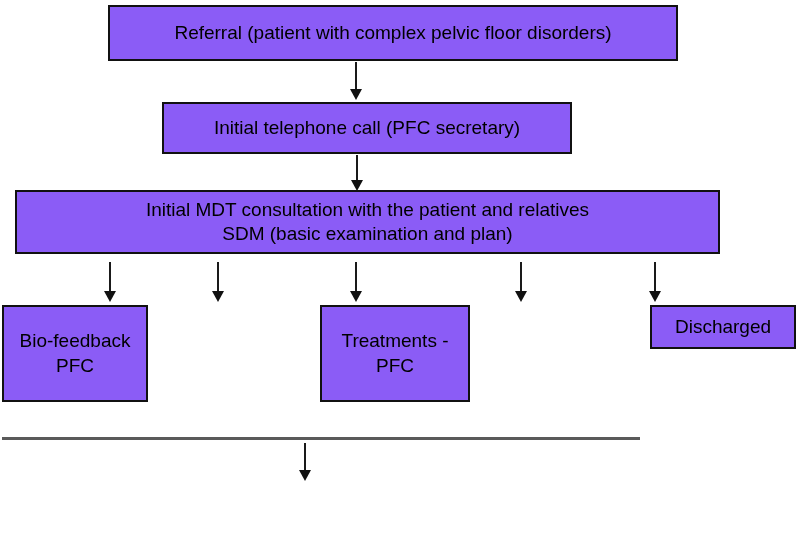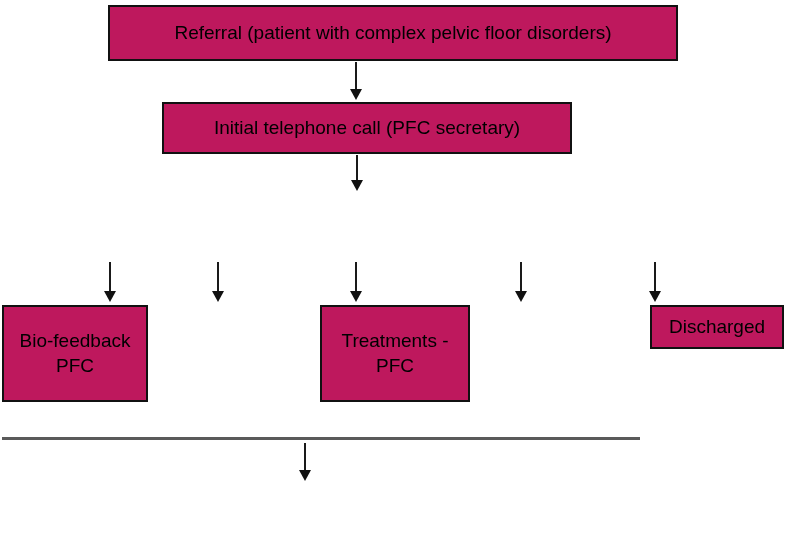--- a/index.html
+++ b/index.html
@@ -13,21 +13,21 @@
     height: 550px;
     background: #ffffff;
     font-family: "Liberation Sans", sans-serif;
     color: #000000;
     overflow: hidden;
   }
   .node {
     position: absolute;
     box-sizing: border-box;
     border: 2px solid #111111;
-    background: #be185d;
+    background: #8b5cf6;
     display: flex;
     align-items: center;
     justify-content: center;
     text-align: center;
     line-height: 1.28;
     white-space: pre-line;
     font-size: 19px;
     padding: 0 6px;
   }
   .node.left {
@@ -80,20 +80,22 @@
     <div class="head"></div>
   </div>
 
   <div class="node" style="left:162px; top:102px; width:410px; height:52px;">Initial telephone call (PFC secretary)</div>
 
   <div class="arrow" style="left:350px; top:155px; width:14px; height:36px;">
     <div class="shaft" style="height:26px;"></div>
     <div class="head"></div>
   </div>
 
+  <div class="node" style="left:15px; top:190px; width:705px; height:64px;">Initial MDT consultation with the patient and relatives
+SDM (basic examination and plan)</div>
 
   <div class="arrow" style="left:103px; top:262px; width:14px; height:40px;">
     <div class="shaft" style="height:30px;"></div>
     <div class="head"></div>
   </div>
   <div class="arrow" style="left:211px; top:262px; width:14px; height:40px;">
     <div class="shaft" style="height:30px;"></div>
     <div class="head"></div>
   </div>
   <div class="arrow" style="left:349px; top:262px; width:14px; height:40px;">
@@ -110,21 +112,21 @@
   </div>
 
   <div class="node" style="left:2px; top:305px; width:146px; height:97px;">Bio-feedback
 PFC</div>
 
 
   <div class="node" style="left:320px; top:305px; width:150px; height:97px;">Treatments -
 PFC</div>
 
 
-  <div class="node" style="left:650px; top:305px; width:134px; height:44px;">Discharged</div>
+  <div class="node" style="left:650px; top:305px; width:146px; height:44px;">Discharged</div>
 
   <div class="hline" style="left:2px; top:437px; width:638px;"></div>
 
   <div class="arrow" style="left:298px; top:443px; width:14px; height:38px;">
     <div class="shaft" style="height:28px;"></div>
     <div class="head"></div>
   </div>
 
 
 </div>

